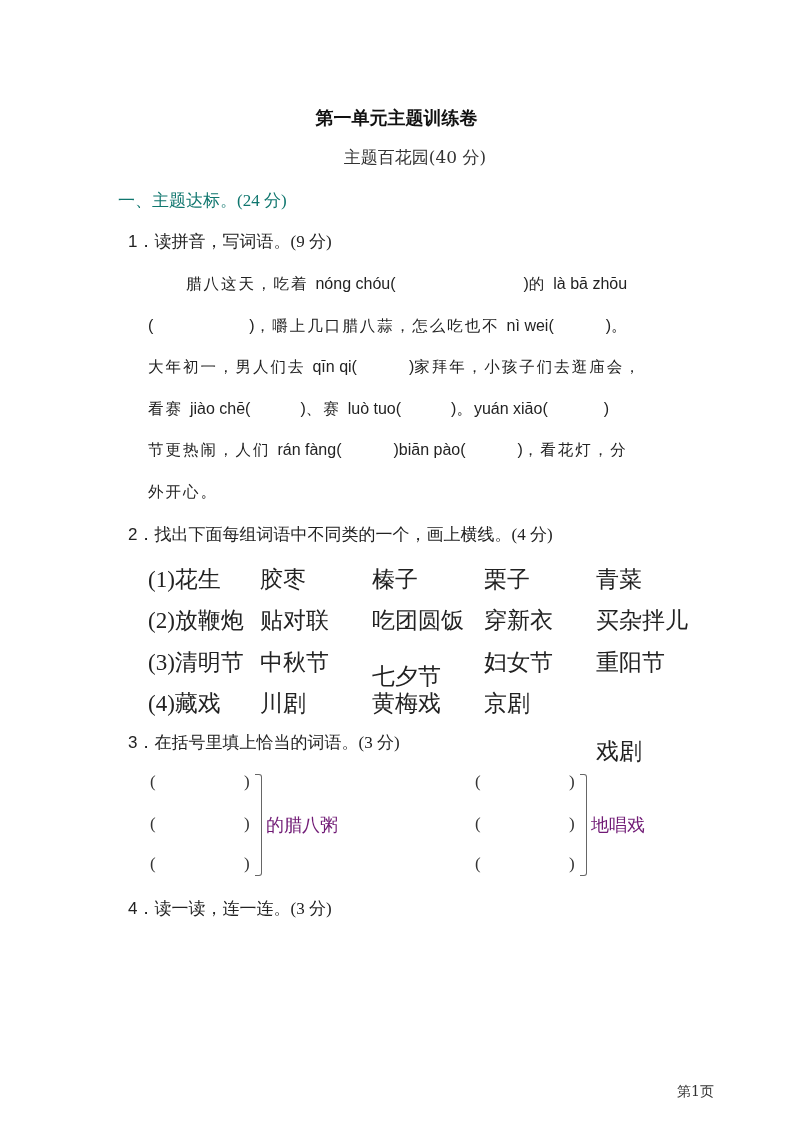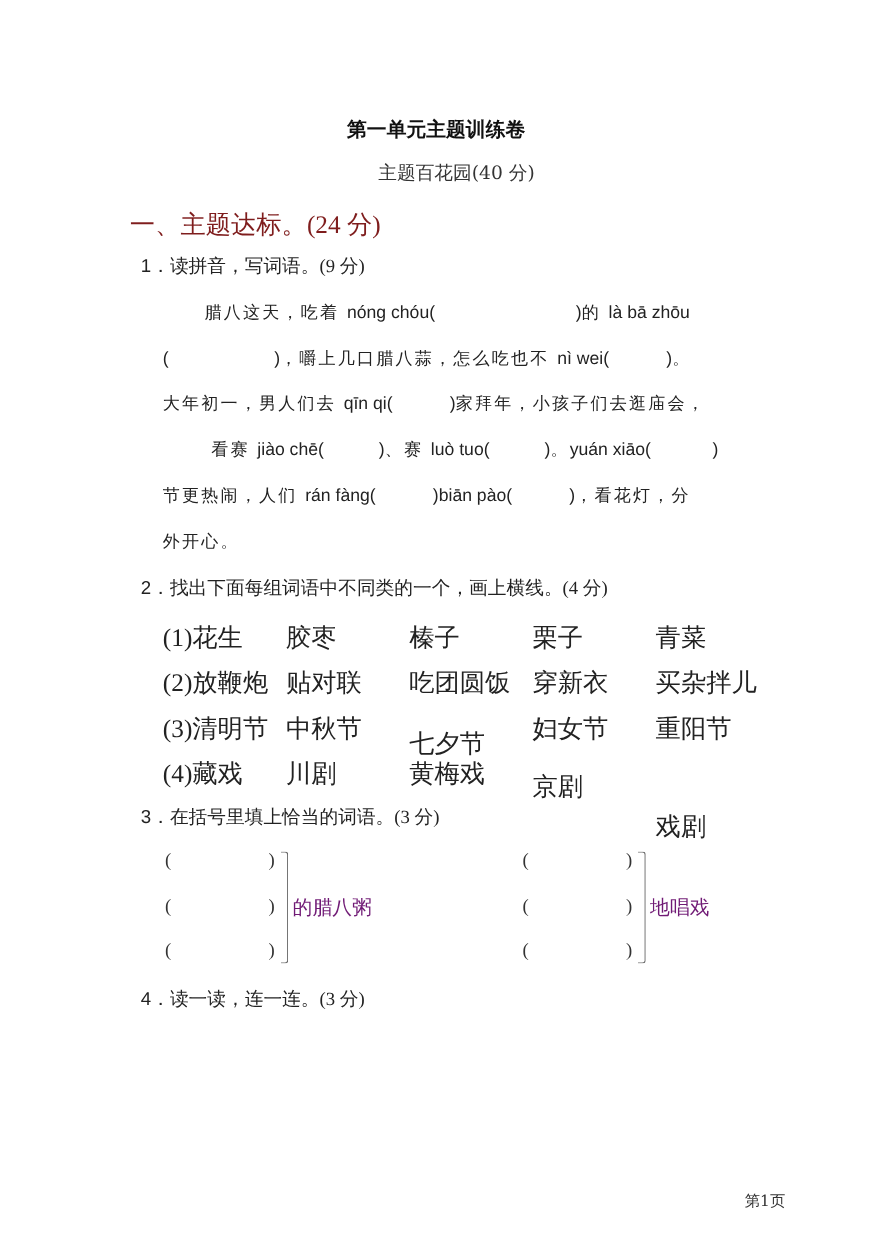--- a/index.html
+++ b/index.html
@@ -12,21 +12,21 @@
     .title {
       left: 0; width: 793px; top: 106px; text-align: center;
       font-family: "DejaVu Sans", "Liberation Sans", sans-serif;
       font-weight: bold; font-size: 18px; color: #111;
     }
     .subtitle {
       left: 0; width: 830px; top: 146px; text-align: center;
       font-size: 17px; color: #333;
     }
     .section {
-      left: 118px; top: 189px; font-size: 23px; color: #7f1d1d;
+      left: 118px; top: 189px; font-size: 17px; color: #0f766e;
       font-family: "DejaVu Sans", "Liberation Sans", sans-serif;
     }
     .section .pts { font-family: "Liberation Serif", serif; }
     .q { left: 118px; font-size: 17px; color: #222; margin-left: 10px; }
     .q .num { font-family: "Liberation Sans", sans-serif; }
     .q .pts { font-family: "Liberation Serif", serif; }
     .para {
       font-size: 15.5px; color: #222; letter-spacing: 2px;
       font-family: "DejaVu Sans", "Liberation Sans", sans-serif;
     }
@@ -61,21 +61,21 @@
 </div>
 
 <div class="abs para" style="left:148px; top:316px;">
   <span class="py">(</span><span class="blank" style="width:96px;"></span><span class="py">)</span><span>，嚼上几口腊八蒜，怎么吃也不 </span><span class="py">nì wei</span><span class="py">(</span><span class="blank" style="width:52px;"></span><span class="py">)</span><span>。</span>
 </div>
 
 <div class="abs para" style="left:148px; top:357px;">
   <span>大年初一，男人们去 </span><span class="py">qīn qi</span><span class="py">(</span><span class="blank" style="width:52px;"></span><span class="py">)</span><span>家拜年，小孩子们去逛庙会，</span>
 </div>
 
-<div class="abs para" style="left:148px; top:399px;margin-left:44px;">
+<div class="abs para" style="left:148px; top:399px;">
   <span>看赛 </span><span class="py">jiào chē</span><span class="py">(</span><span class="blank" style="width:50px;"></span><span class="py">)</span><span>、赛 </span><span class="py">luò tuo</span><span class="py">(</span><span class="blank" style="width:50px;"></span><span class="py">)</span><span>。</span><span class="py">yuán xiāo</span><span class="py">(</span><span class="blank" style="width:56px;"></span><span class="py">)</span>
 </div>
 
 <div class="abs para" style="left:148px; top:440px;">
   <span>节更热闹，人们 </span><span class="py">rán fàng</span><span class="py">(</span><span class="blank" style="width:52px;"></span><span class="py">)</span><span class="py">biān pào</span><span class="py">(</span><span class="blank" style="width:52px;"></span><span class="py">)</span><span>，看花灯，分</span>
 </div>
 
 <div class="abs para" style="left:148px; top:482px;">
   <span>外开心。</span>
 </div>
@@ -99,21 +99,21 @@
 
   <div class="abs grid-cell" style="left:148px; top:647px;">(3)清明节</div>
   <div class="abs grid-cell" style="left:260px; top:647px;">中秋节</div>
   <div class="abs grid-cell" style="left:372px; top:661px;">七夕节</div>
   <div class="abs grid-cell" style="left:484px; top:647px;">妇女节</div>
   <div class="abs grid-cell" style="left:596px; top:647px;">重阳节</div>
 
   <div class="abs grid-cell" style="left:148px; top:688px;">(4)藏戏</div>
   <div class="abs grid-cell" style="left:260px; top:688px;">川剧</div>
   <div class="abs grid-cell" style="left:372px; top:688px;">黄梅戏</div>
-  <div class="abs grid-cell" style="left:484px; top:688px;margin-top:12px;">京剧</div>
+  <div class="abs grid-cell" style="left:484px; top:688px;">京剧</div>
   <div class="abs grid-cell" style="left:596px; top:688px;margin-top:48px;">戏剧</div>
 </div>
 
 <div class="abs q" style="top:731px;">
   <span class="num">3．</span><span style="font-family:'DejaVu Sans',sans-serif;">在括号里填上恰当的词语。</span><span class="pts">(3 分)</span>
 </div>
 
 <div>
   <span class="abs paren" style="left:150px; top:772px;">(</span>
   <span class="abs paren" style="left:244px; top:772px;">)</span>

